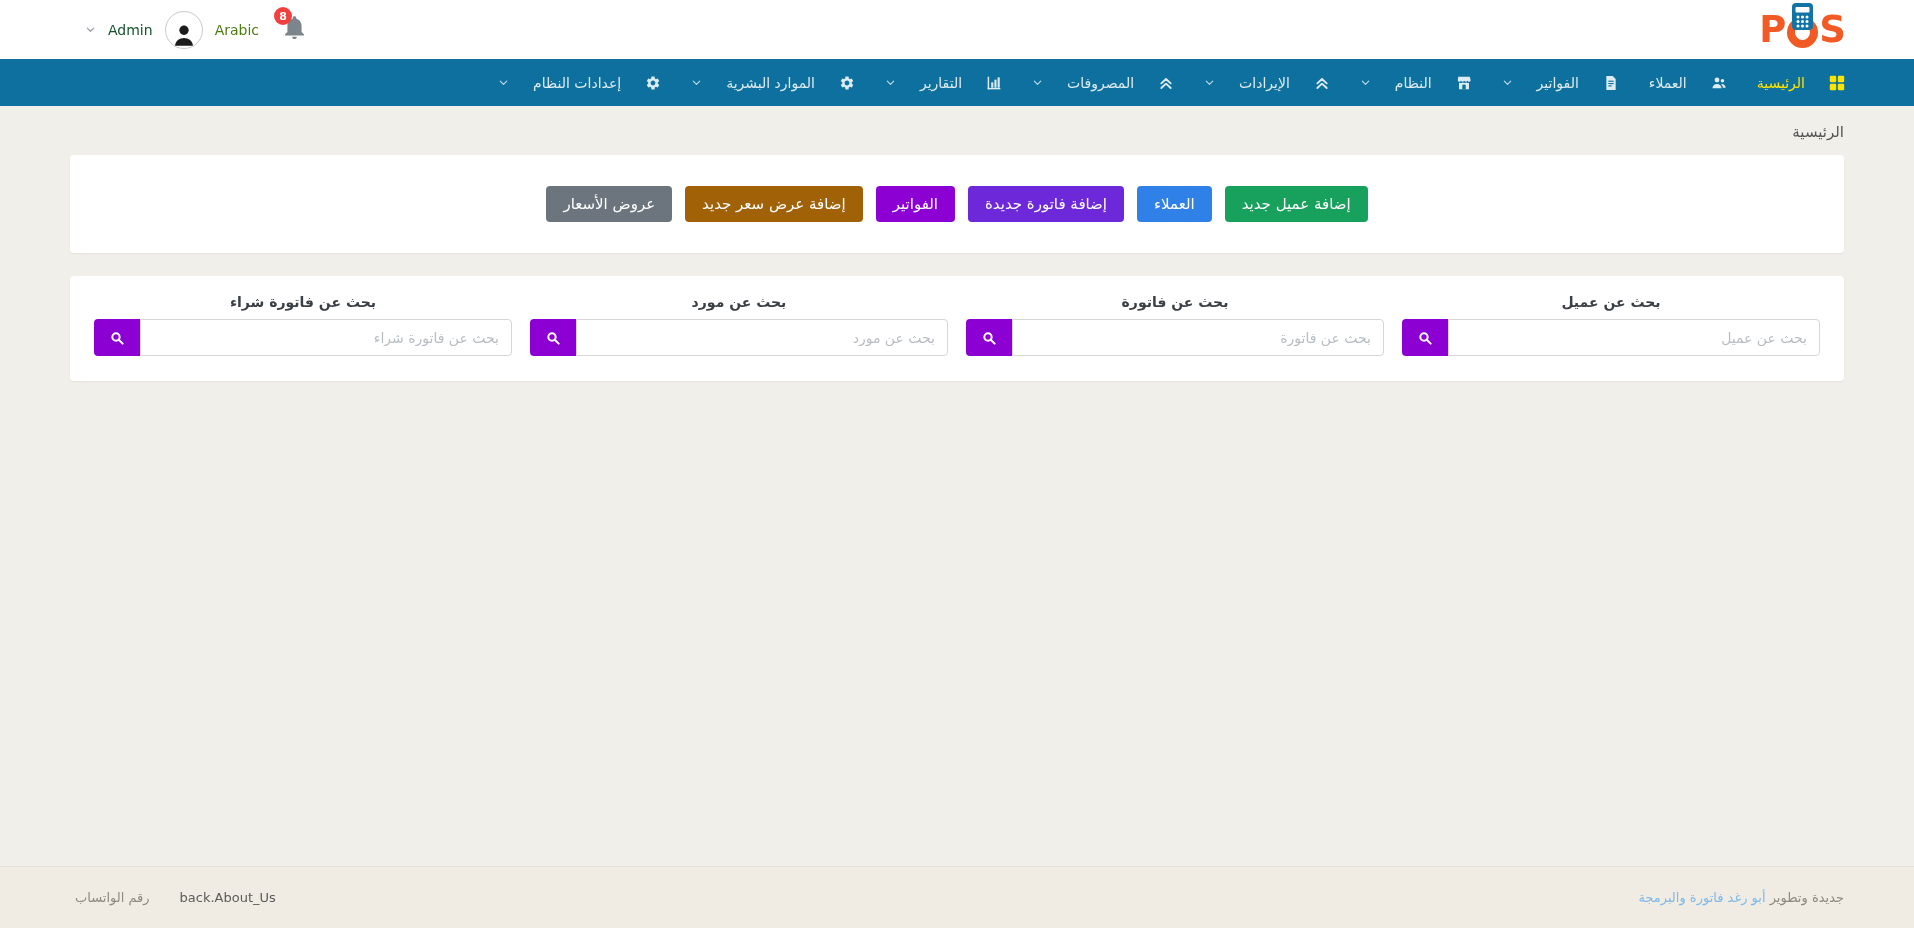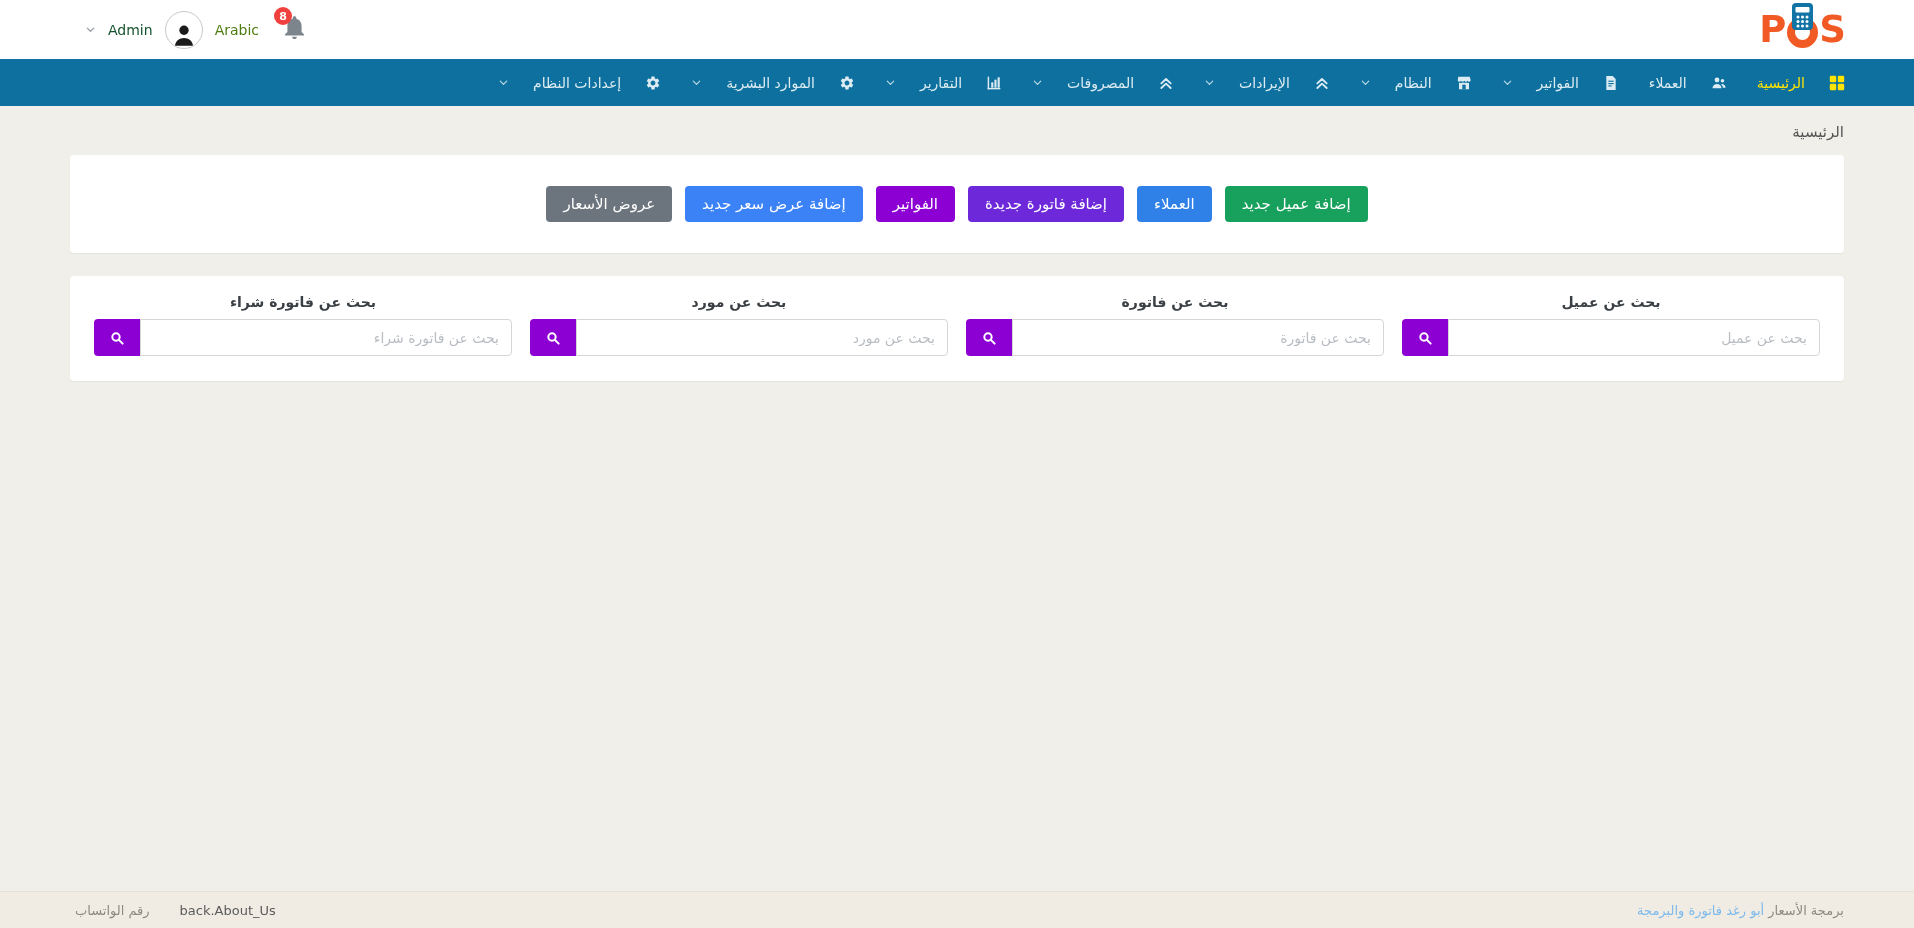--- a/index.html
+++ b/index.html
@@ -94,21 +94,21 @@
   .input-group input::placeholder { color: #b8bdc3; }
   .search-btn {
     width: 46px; flex-shrink: 0; border: none;
     border-radius: 4px 0 0 4px; cursor: pointer;
     display: flex; align-items: center; justify-content: center;
   }
   .search-btn svg { width: 16px; height: 16px; }
 
   
   .footer {
-    height: 37px; flex-shrink: 0;
+    height: 62px; flex-shrink: 0;
     background: #f0ece3; border-top: 1px solid #e5e1d7;
     display: flex; align-items: center; justify-content: space-between;
     padding: 0 70px 0 75px;
     direction: ltr; font-size: 13px;
   }
   .footer-left { display: flex; align-items: center; gap: 30px; }
   .footer-whatsapp { color: #8e8a80; cursor: pointer; }
   .footer-about { color: #5c5c5c; cursor: pointer; }
   .credit { direction: rtl; color: #8e8a80; }
   .credit a { color: #7cb9ec; text-decoration: none; cursor: pointer; }
@@ -267,21 +267,21 @@
 </nav>
 
 <main>
   <div class="page-title">الرئيسية</div>
 
   <section class="card actions-card">
     <button class="btn" style="background-color: rgb(24, 160, 93); text-align: center;">إضافة عميل جديد</button>
     <button class="btn" style="background-color: rgb(47, 128, 231);">العملاء</button>
     <button class="btn" style="background-color: #6d28d9;">إضافة فاتورة جديدة</button>
     <button class="btn" style="background-color: rgb(140, 0, 212);">الفواتير</button>
-    <button class="btn" style="background-color: #3b82f6;">إضافة عرض سعر جديد</button>
+    <button class="btn" style="background-color: #a16207;">إضافة عرض سعر جديد</button>
     <button class="btn" style="background-color: rgb(108, 117, 125);">عروض الأسعار</button>
   </section>
 
   <section class="card search-card">
 
     <div class="search-panel">
       <div class="search-label">بحث عن عميل</div>
       <div class="input-group">
         <input type="text" placeholder="بحث عن عميل" style="">
         <button class="search-btn" style="background-color: rgb(140, 0, 212);">
@@ -334,16 +334,16 @@
 
   </section>
 </main>
 
 <footer class="footer">
   <div class="footer-left">
     <span class="footer-whatsapp">رقم الواتساب</span>
     <span class="footer-about">back.About_Us</span>
   </div>
   <div class="credit">
-    <span>برمجة الأسعار</span>
+    <span>جديدة وتطوير</span>
     <a>أبو رغد فاتورة والبرمجة</a>
   </div>
 </footer>
 
 </body></html>

